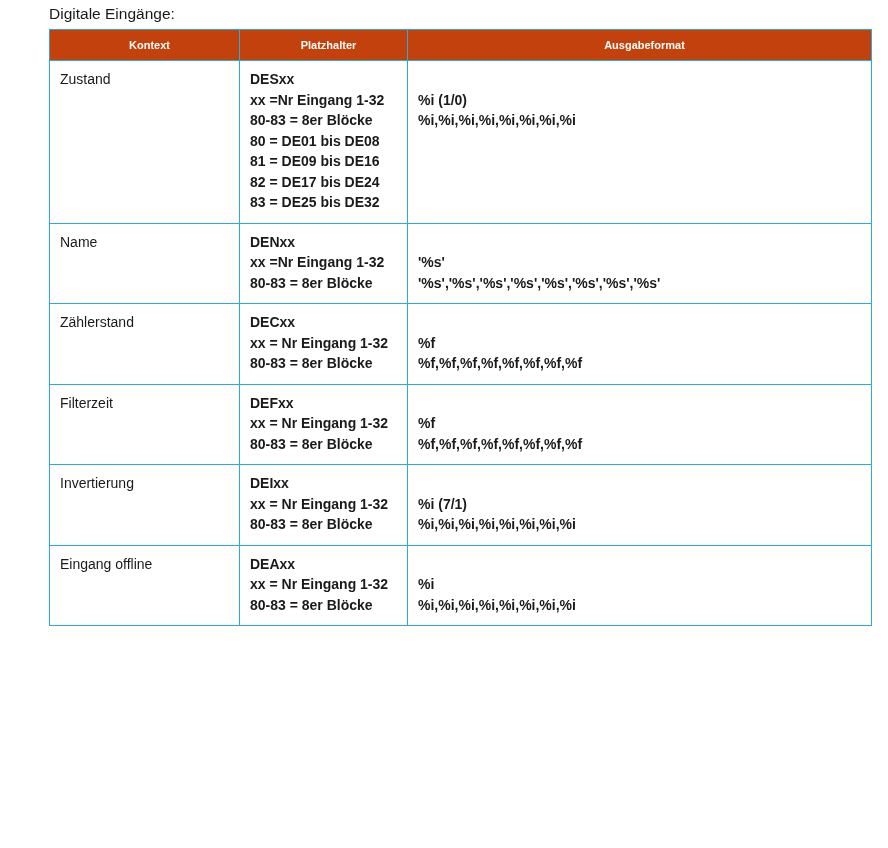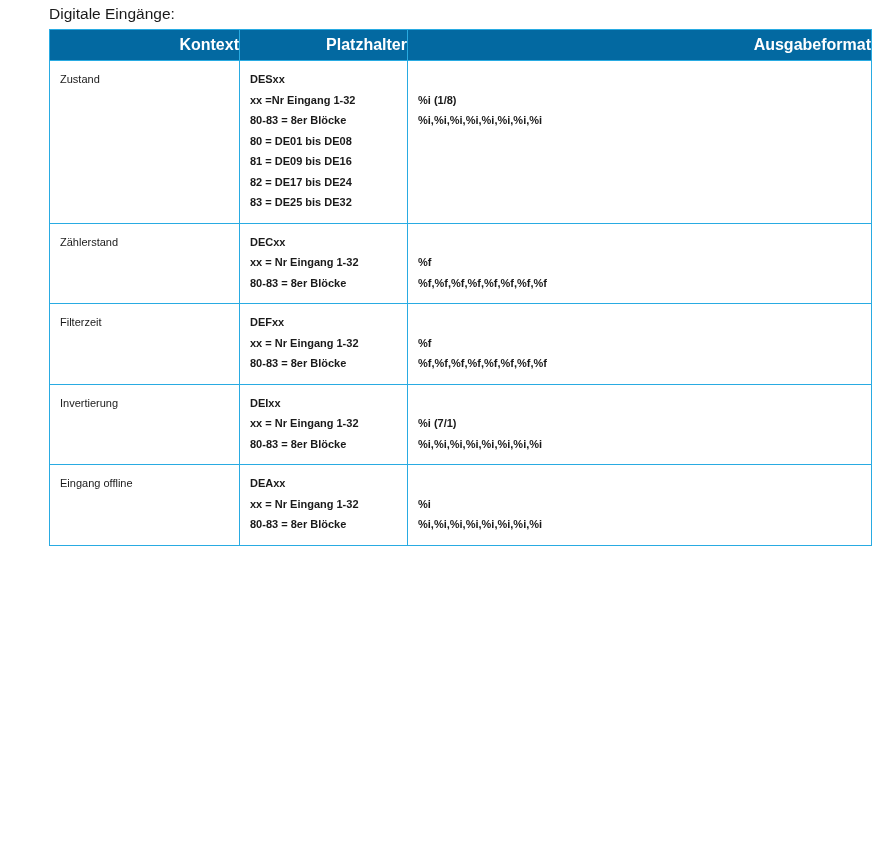--- a/index.html
+++ b/index.html
@@ -34,34 +34,34 @@
     left: 49px;
     top: 29px;
     width: 822px;
   }
   table.ph-table {
     border-collapse: collapse;
     width: 822px;
     table-layout: fixed;
   }
   table.ph-table th {
-    background: #0369a1;
+    background: #c2410c;
     color: #ffffff;
-    font-size: 16px;
+    font-size: 11px;
     font-weight: bold;
-    text-align: right;
+    text-align: center;
     padding: 5px 0 5px 10px;
     border: 1px solid #29abe2;
     height: 20px;
     vertical-align: middle;
   }
   table.ph-table td {
     border: 1px solid #29abe2;
     vertical-align: top;
-    font-size: 11px;
+    font-size: 14px;
     line-height: 20.5px;
     padding: 8px 6px 10px 10px;
     color: #1a1a1a;
   }
   col.c-kontext { width: 190px; }
   col.c-platz   { width: 168px; }
   col.c-format  { width: 464px; }
 
   .cell-lines div {
     white-space: pre;
@@ -99,22 +99,35 @@
               <div>DESxx</div>
               <div>xx =Nr Eingang 1-32</div>
               <div>80-83 = 8er Blöcke</div>
               <div>80 = DE01 bis DE08</div>
               <div>81 = DE09 bis DE16</div>
               <div>82 = DE17 bis DE24</div>
               <div>83 = DE25 bis DE32</div>
             </td>
             <td class="cell-lines fmt">
               <div class="fmt-pad-1">&nbsp;</div>
-              <div>%i (1/8)</div>
+              <div>%i (1/0)</div>
               <div>%i,%i,%i,%i,%i,%i,%i,%i</div>
+            </td>
+          </tr>
+          <tr>
+            <td class="ctx">Name</td>
+            <td class="cell-lines">
+              <div>DENxx</div>
+              <div>xx =Nr Eingang 1-32</div>
+              <div>80-83 = 8er Blöcke</div>
+            </td>
+            <td class="cell-lines fmt">
+              <div class="fmt-pad-1">&nbsp;</div>
+              <div>'%s'</div>
+              <div>'%s','%s','%s','%s','%s','%s','%s','%s'</div>
             </td>
           </tr>
           <tr>
             <td class="ctx">Zählerstand</td>
             <td class="cell-lines">
               <div>DECxx</div>
               <div>xx = Nr Eingang 1-32</div>
               <div>80-83 = 8er Blöcke</div>
             </td>
             <td class="cell-lines fmt">

